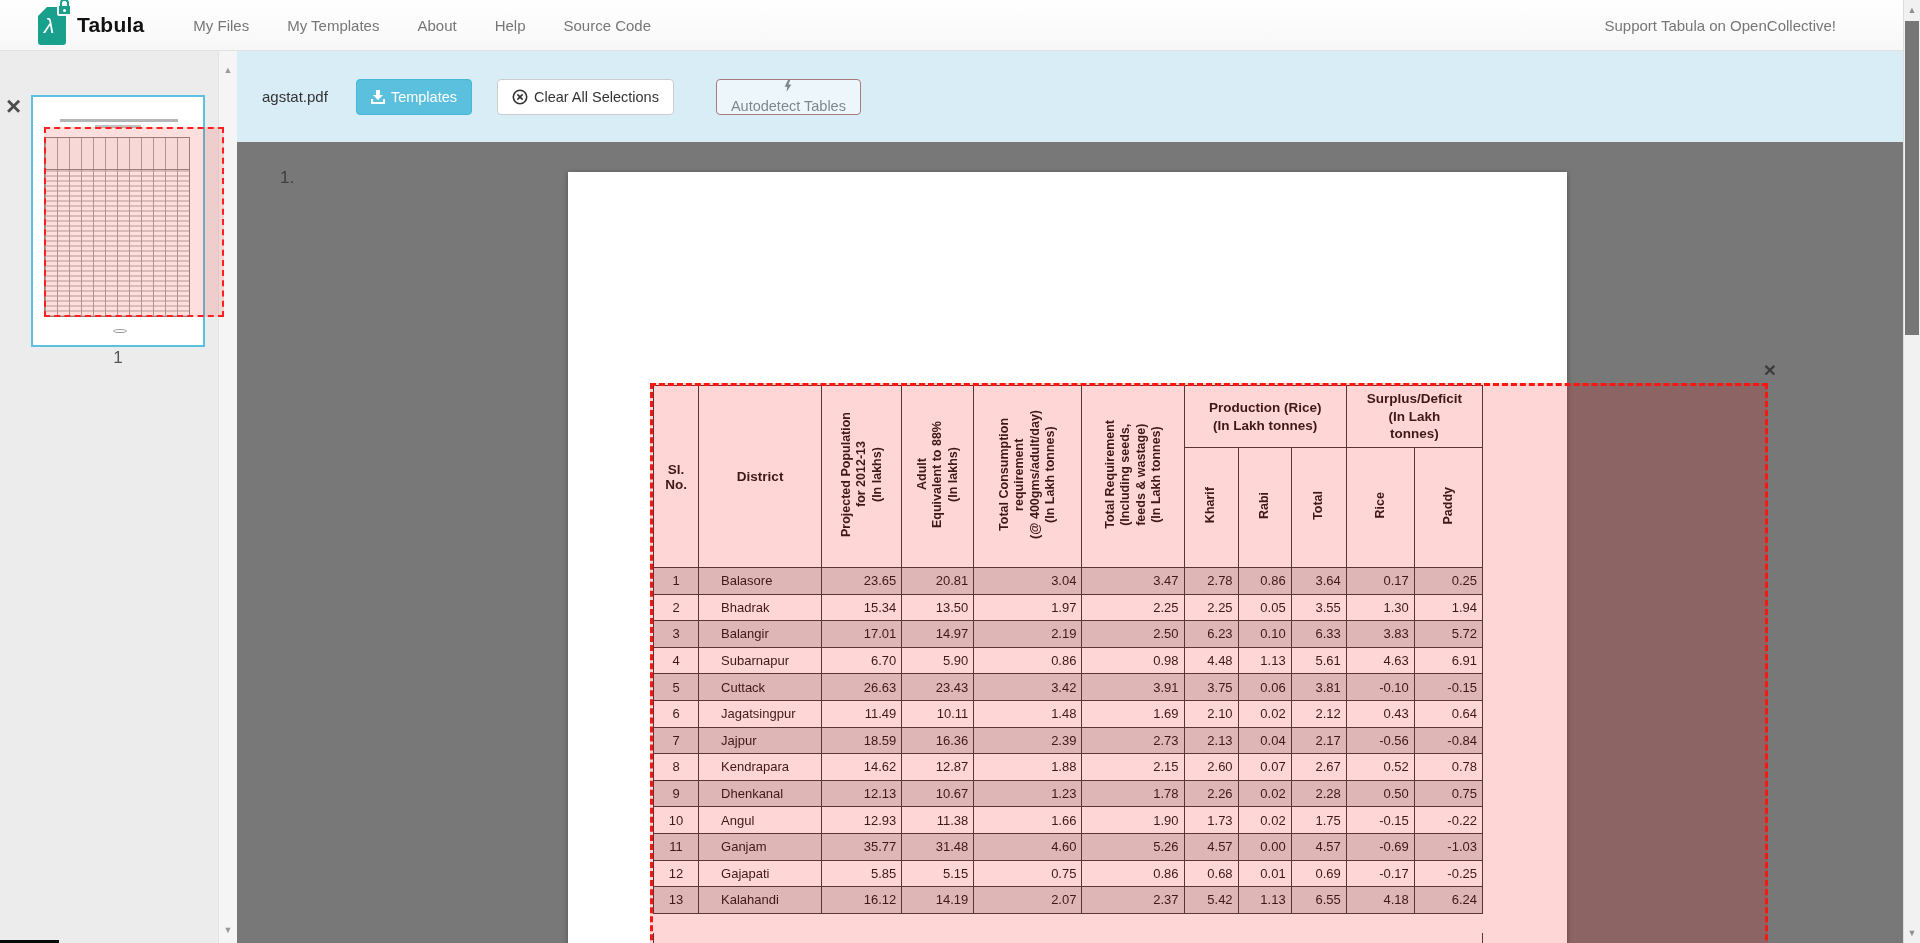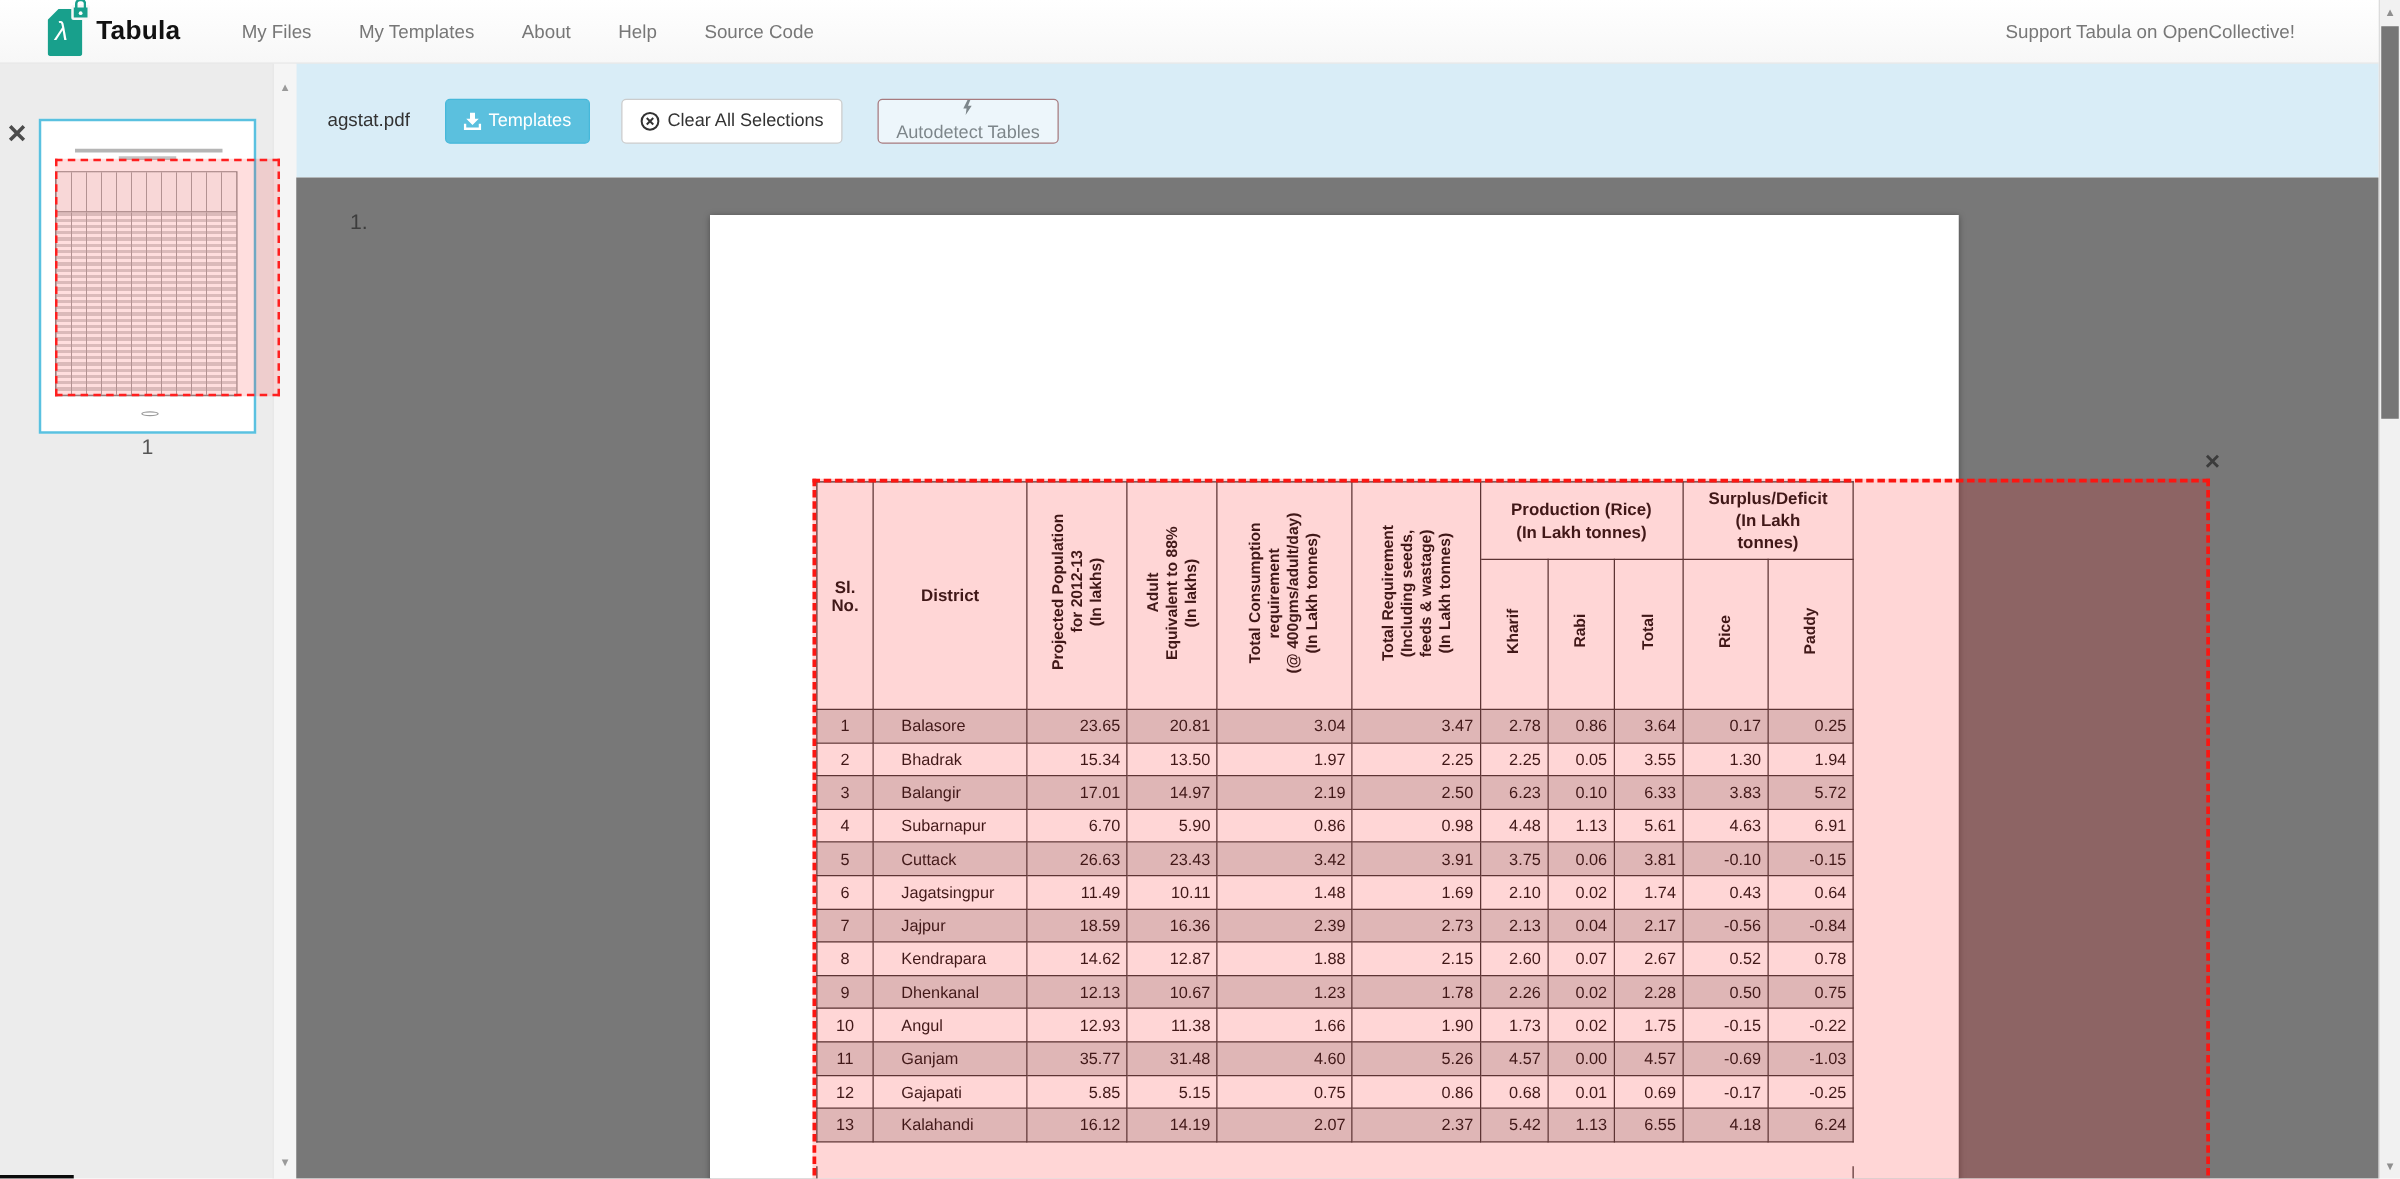--- a/index.html
+++ b/index.html
@@ -28,21 +28,21 @@
   .support { position:absolute; right:67px; color:#777; font-size:15px; text-decoration:none; }
 
   
   .toolbar { position:absolute; left:237px; top:51px; width:1666px; height:91px;
              background:#d9edf7; display:flex; align-items:center; padding-left:25px; }
   .filename { font-size:15px; color:#333; margin-right:28px; }
   .btn { display:inline-flex; align-items:center; gap:6px; height:36px; padding:0 14px;
          border-radius:4px; font-size:14.5px; font-family:"Liberation Sans",sans-serif; cursor:pointer; }
   .btn svg { display:block; }
   .btn-info { background:#5bc0de; border:1px solid #46b8da; color:#fff; margin-right:25px; }
-  .btn-default { background:#fff; border:1px solid #ccc; color:#333; margin-right:28px; }
+  .btn-default { background:#fff; border:1px solid #ccc; color:#333; margin-right:42px; }
   .btn-disabled { background:#fff; border:1px solid #7f1d1d; color:#333; opacity:0.55; margin-right:32px; cursor:default;flex-direction:column; }
   .btn-success { background:#5cb85c; border:1px solid #4cae4c; color:#fff; margin-left:auto; margin-right:51px; }
 
   
   .sidebar { position:absolute; left:0; top:51px; width:237px; bottom:0; background:#ececec; }
   .side-scroll { position:absolute; right:0; top:0; bottom:0; width:19px; background:#f5f5f5;
                  border-left:1px solid #e3e3e3; }
   .side-scroll .up { position:absolute; top:14px; left:0; width:100%; text-align:center;
                      font-size:9px; color:#9a9a9a; }
   .side-scroll .down { position:absolute; bottom:8px; left:0; width:100%; text-align:center;
@@ -300,21 +300,21 @@
             </tr>
             <tr class="plain">
               <td class="c-sl">6</td>
               <td class="c-district">Jagatsingpur</td>
               <td class="c-num">11.49</td>
               <td class="c-num">10.11</td>
               <td class="c-num">1.48</td>
               <td class="c-num">1.69</td>
               <td class="c-num">2.10</td>
               <td class="c-num">0.02</td>
-              <td class="c-num">1.74</td>
+              <td class="c-num">2.12</td>
               <td class="c-num">0.43</td>
               <td class="c-num">0.64</td>
             </tr>
             <tr class="shaded">
               <td class="c-sl">7</td>
               <td class="c-district">Jajpur</td>
               <td class="c-num">18.59</td>
               <td class="c-num">16.36</td>
               <td class="c-num">2.39</td>
               <td class="c-num">2.73</td>

